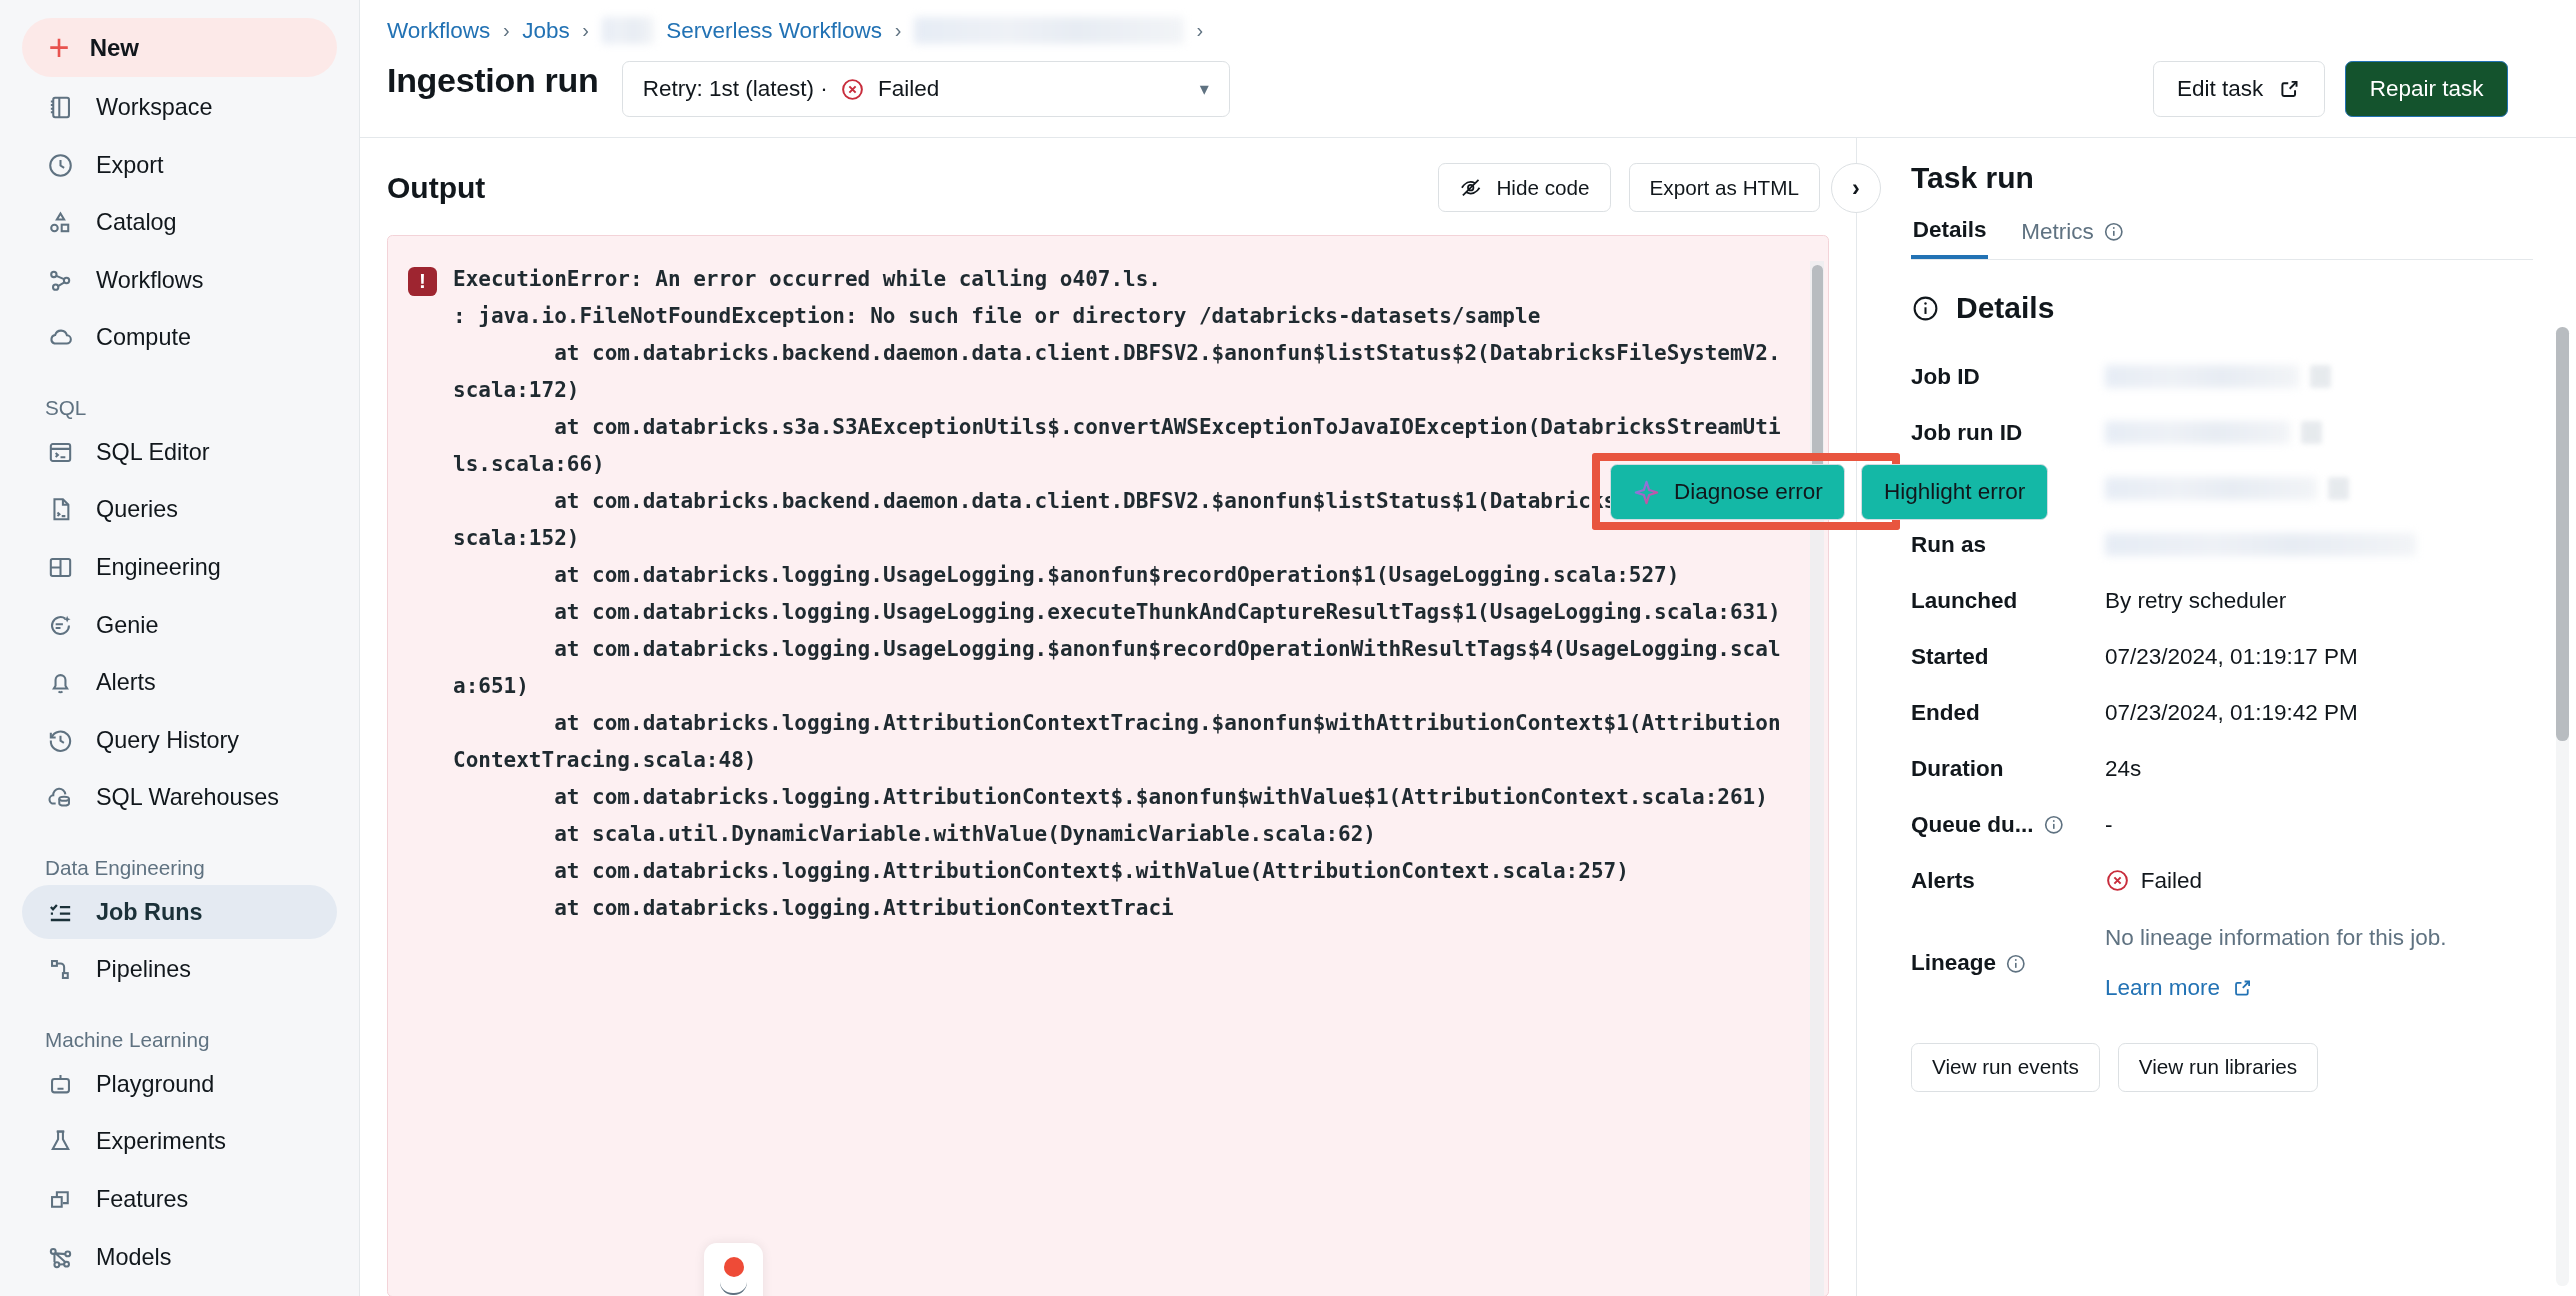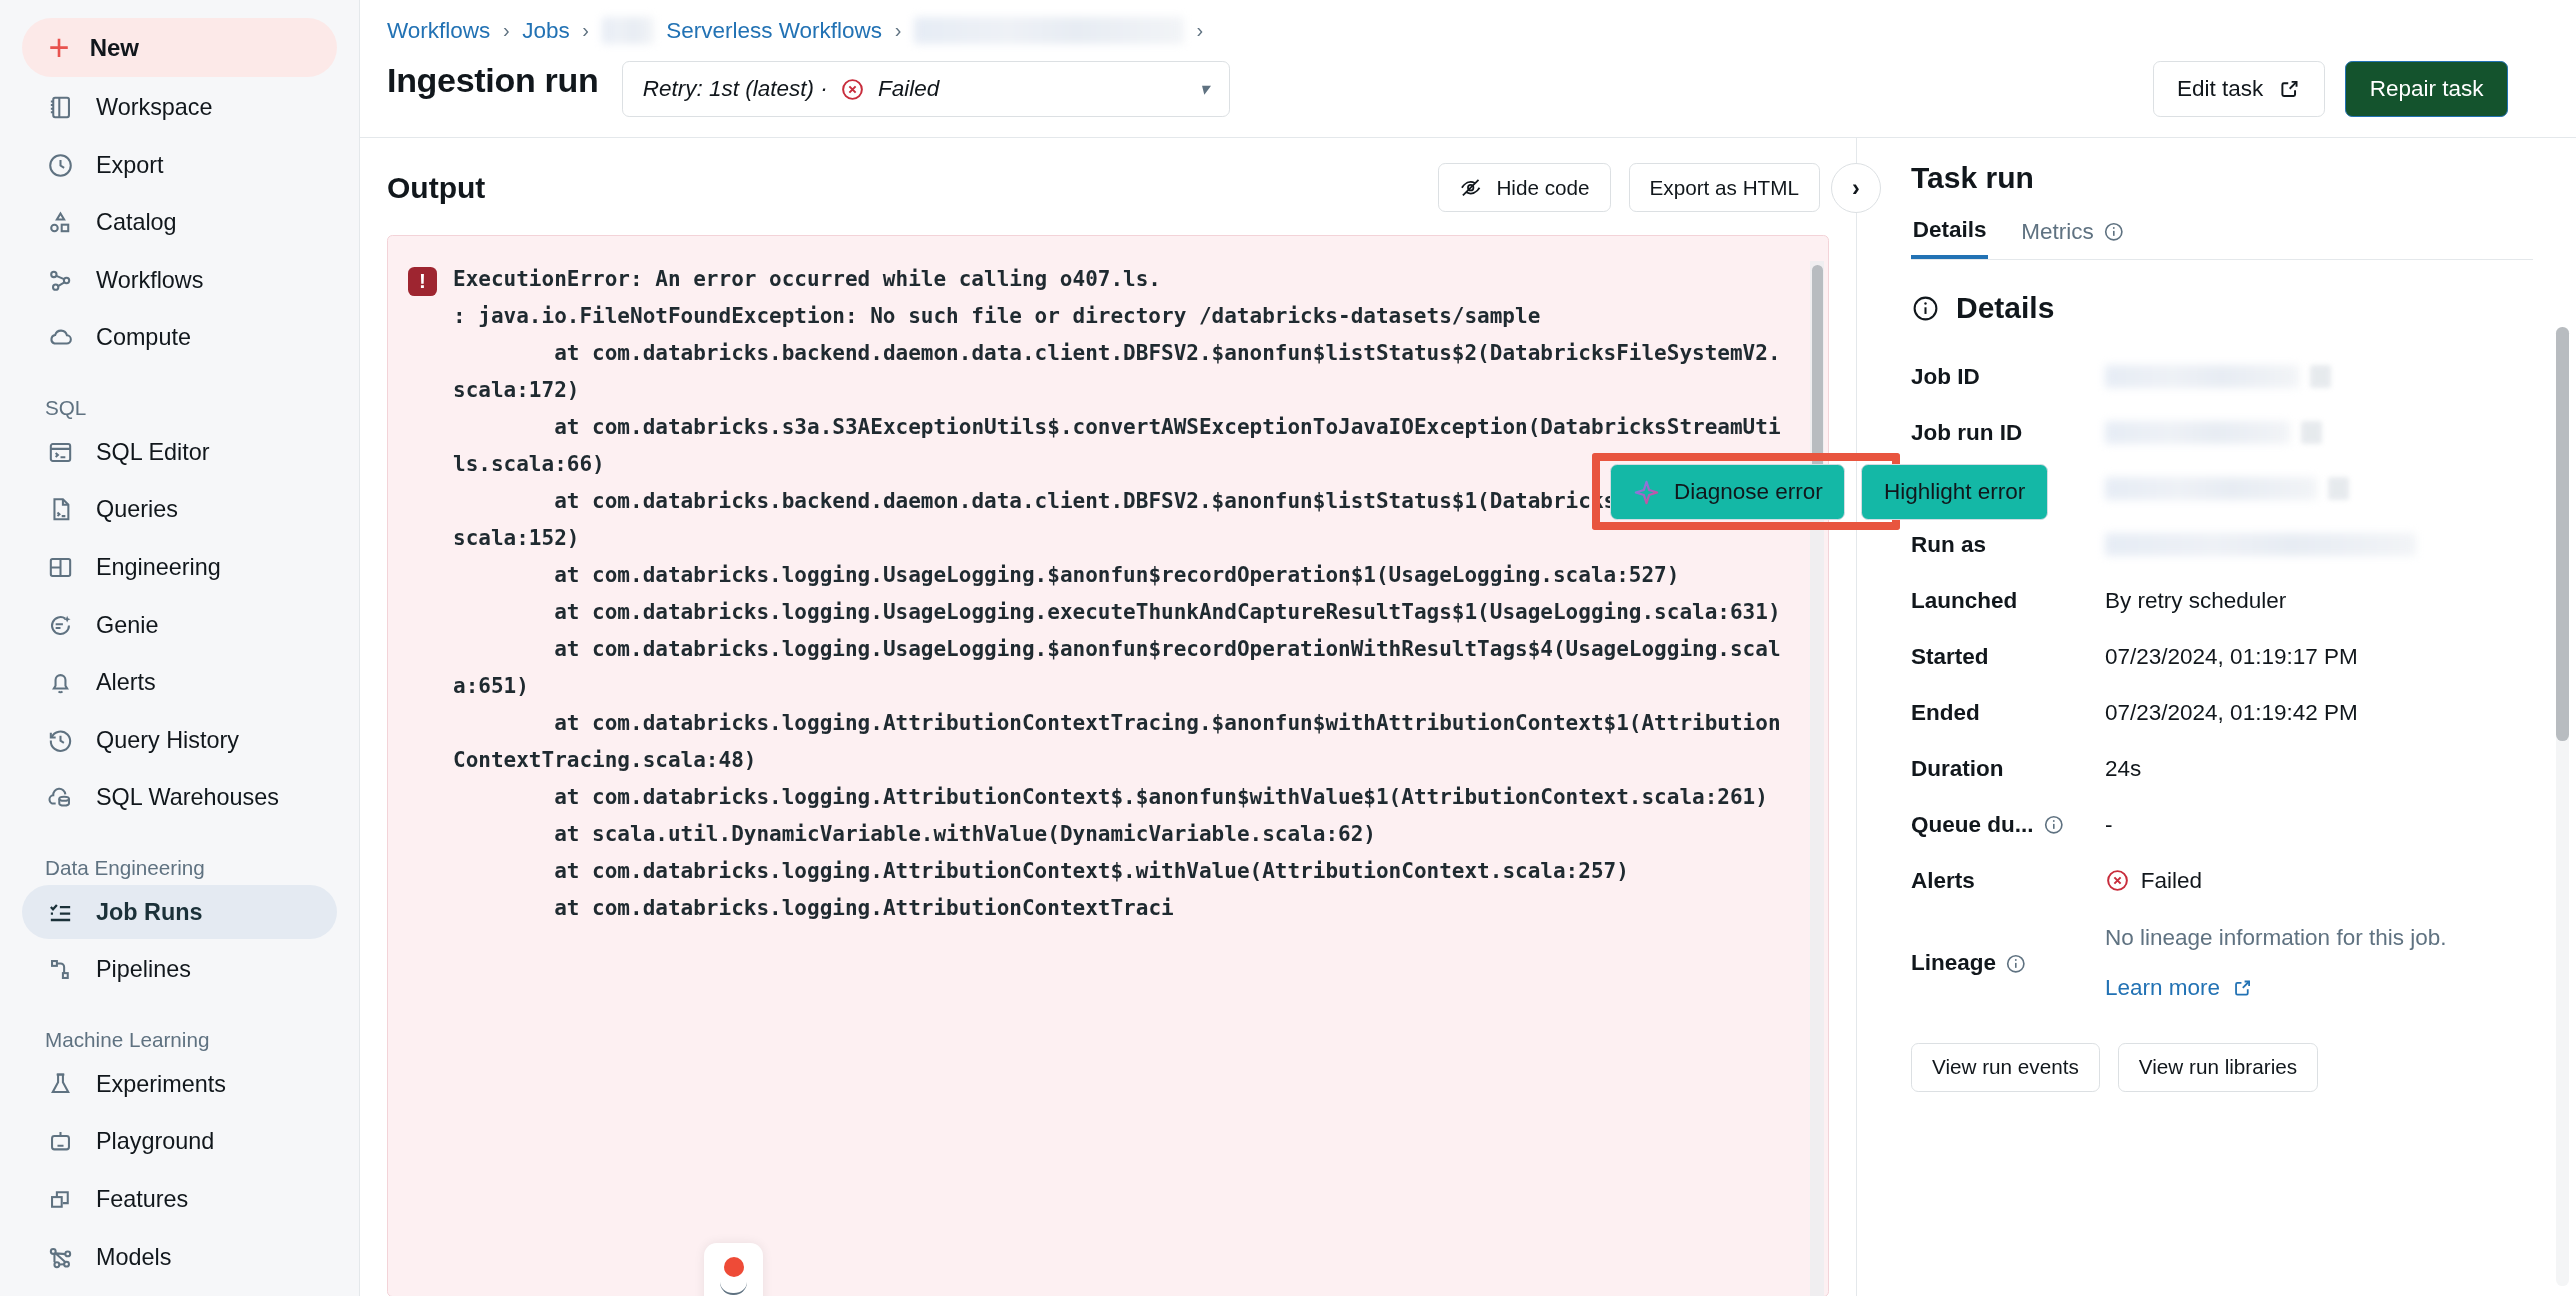--- a/index.html
+++ b/index.html
@@ -71,21 +71,20 @@
     display: flex; 
     padding: 9px 36px 20px 0; gap: 23.4px;
   }
   .page-title { font-size: 34px; font-weight: 700; letter-spacing: -0.3px; white-space: nowrap; }
   .retry-select {
     display: flex; align-items: center; gap: 12.6px;
     border: 1.8px solid #DCE0E3; border-radius: 7.2px;
     height: 56px; padding: 0 20px; min-width: 608px;
     cursor: pointer; background: #fff;
     justify-content: flex-start;
-    font-style: italic;
   }
   .retry-select .txt { font-size: 22.5px; }
   .retry-select .chev { margin-left: auto; color: #5F7281; font-size: 18px; }
   .xcircle { width: 25px; height: 25px; flex-shrink:0; }
   .topbar-actions { margin-left: auto; display: flex; align-items: center; gap: 20px; padding-right: 32px; }
   .btn {
     border: 1.8px solid #DCE0E3; background: #fff; border-radius: 7.2px;
     height: 56px; padding: 0 23.4px; font-size: 22.5px; color: #11171C;
     display: inline-flex; align-items: center; gap: 14.4px; cursor: pointer;
     font-family: inherit; white-space: nowrap;
@@ -372,34 +371,34 @@
             <path d="M9 7h3a3 3 0 0 1 3 3v5"></path>
           </svg>
         </span>
       <span class="lbl">Pipelines</span>
     </div>
 
     <div class="nav-group">Machine Learning</div>
     <div class="nav-item">
       <span class="ico">
           <svg viewBox="0 0 24 24" fill="none" stroke="#5F7281" stroke-width="1.7">
+            <rect x="5" y="7.5" width="14" height="11" rx="2"></rect>
+            <path d="M12 4.2v3.3M9 12h.01M15 12h.01M9.5 15.5h5"></path>
+          </svg>
+        </span>
+      <span class="lbl">Playground</span>
+    </div>
+    <div class="nav-item">
+      <span class="ico">
+          <svg viewBox="0 0 24 24" fill="none" stroke="#5F7281" stroke-width="1.7">
             <path d="M10 3.8v6.4L5.6 18.2h12.8L14 10.2V3.8z"></path>
             <path d="M8.8 3.8h6.4"></path>
           </svg>
         </span>
       <span class="lbl">Experiments</span>
-    </div>
-    <div class="nav-item">
-      <span class="ico">
-          <svg viewBox="0 0 24 24" fill="none" stroke="#5F7281" stroke-width="1.7">
-            <rect x="5" y="7.5" width="14" height="11" rx="2"></rect>
-            <path d="M12 4.2v3.3M9 12h.01M15 12h.01M9.5 15.5h5"></path>
-          </svg>
-        </span>
-      <span class="lbl">Playground</span>
     </div>
     <div class="nav-item">
       <span class="ico">
           <svg viewBox="0 0 24 24" fill="none" stroke="#5F7281" stroke-width="1.7">
             <rect x="5" y="10" width="8" height="8"></rect>
             <path d="M9 10V6h9v9h-4"></path>
           </svg>
         </span>
       <span class="lbl">Features</span>
     </div>

